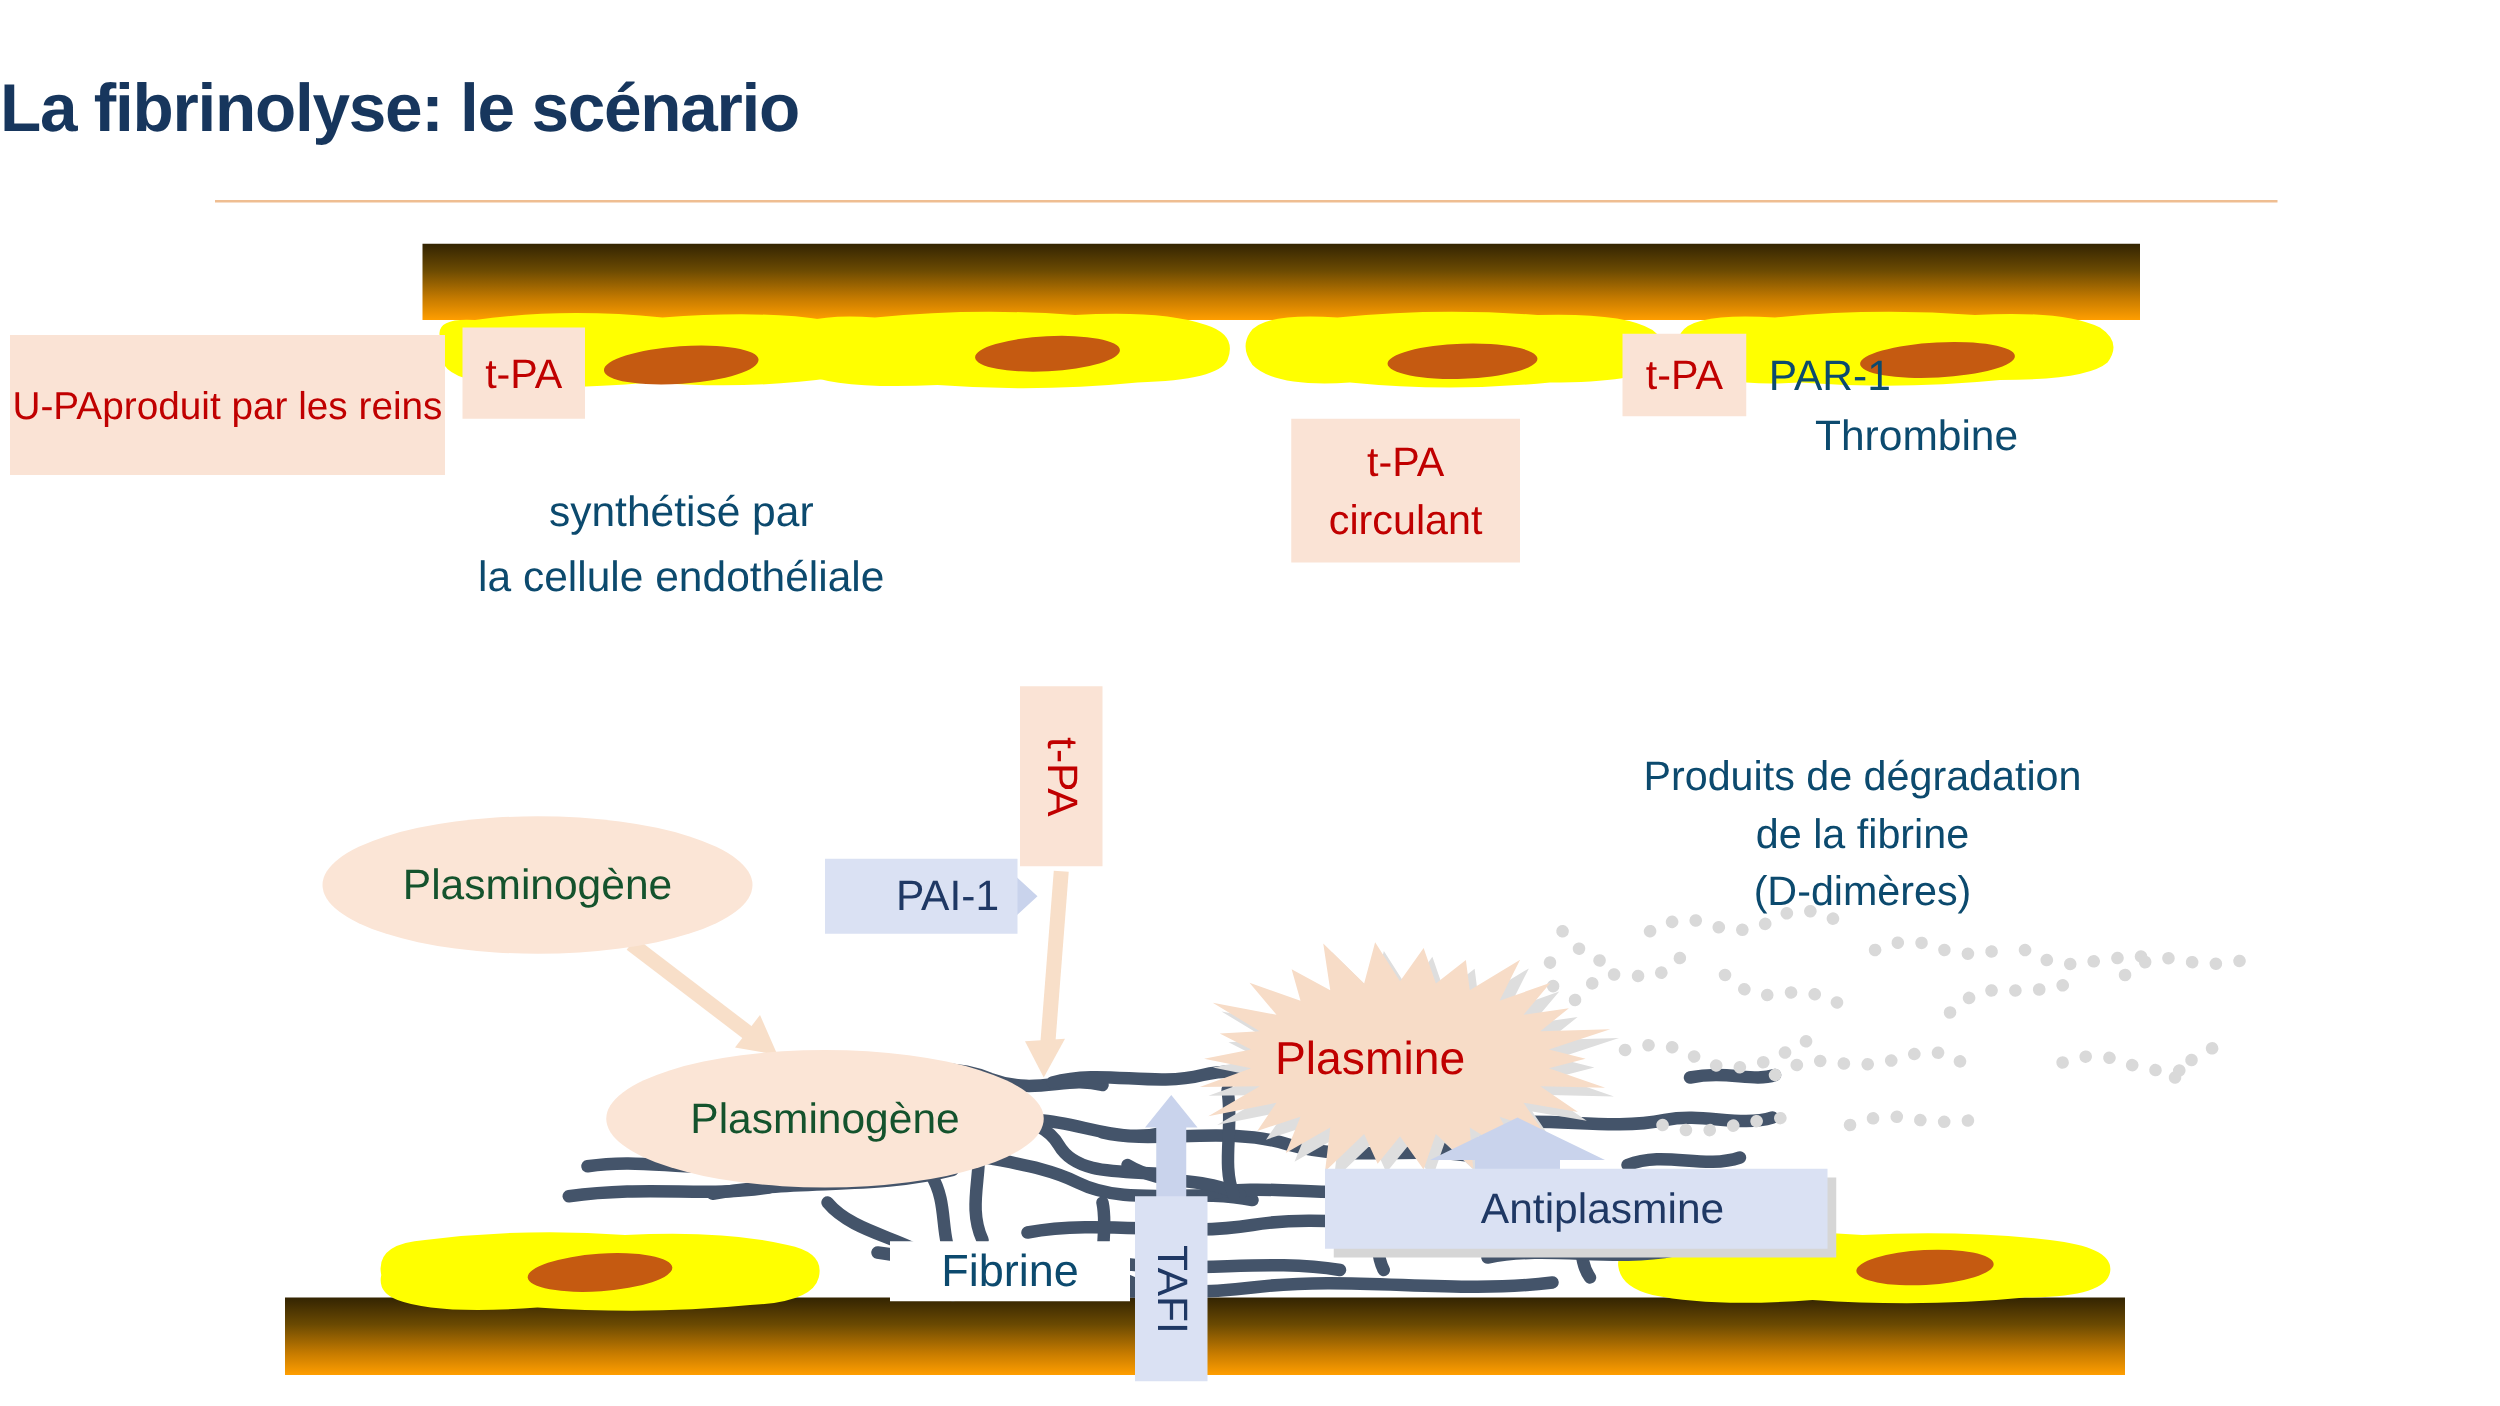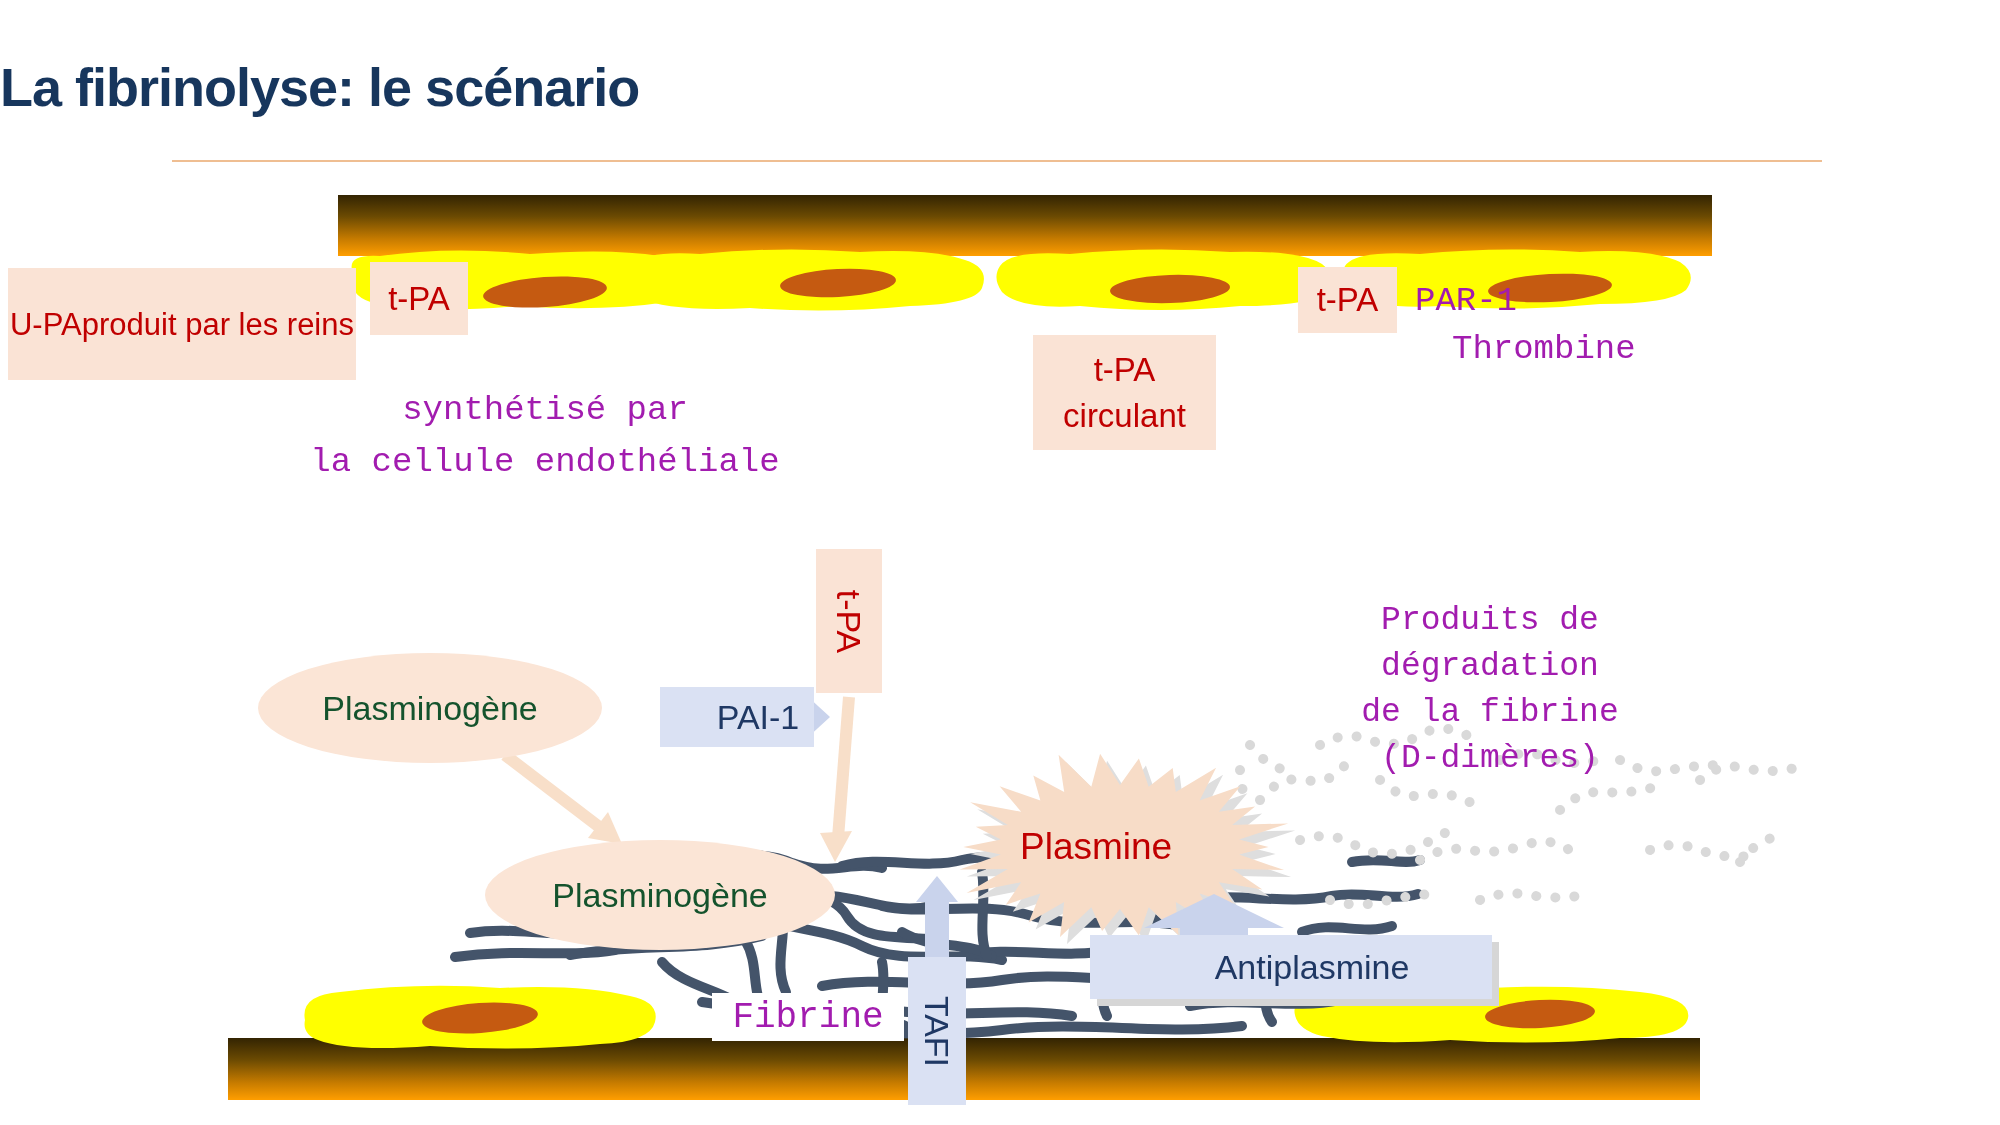--- a/index.html
+++ b/index.html
@@ -15,39 +15,39 @@
   #rule{left:172px;top:160px;width:1650px;height:2px;background:#EFBE92;z-index:0;position:absolute;}
   
   .vessel{position:absolute;background:linear-gradient(180deg,#332402 0%,#6b4a02 35%,#c67b00 72%,#ff9e00 100%);}
   #vessel-top{left:338px;top:195px;width:1374px;height:61px;}
   #vessel-bottom{left:228px;top:1038px;width:1472px;height:62px;}
   
   .peachbox{background:#FAE3D5;color:#C00000;display:flex;align-items:center;justify-content:center;
             text-align:center;font-size:33px;}
   .lavbox{background:#DAE1F3;color:#1F3864;display:flex;align-items:center;justify-content:center;
           text-align:center;font-size:34px;padding-left:42px;}
-  .navytext{color:#a21caf;font-family:Liberation Mono, monospace;}
+  .navytext{color:#0c4a6e;}
   .redtext{color:#C00000;}
   #upa-box{left:8px;top:268px;width:348px;height:112px;flex-direction:row;font-size:31px;line-height:43px;}
   #tpa-left-box{left:370px;top:262px;width:98px;height:73px;}
   #synth-text{left:300px;top:348px;width:490px;text-align:center;font-size:34px;line-height:52px;margin-top:36px;}
   #tpa-circ-box{left:1033px;top:335px;width:183px;height:115px;flex-direction:column;line-height:46px;}
   #tpa-right-box{left:1298px;top:267px;width:99px;height:66px;}
   #par1-text{left:1415px;top:282px;font-size:34px;}
   #thrombine-text{left:1452px;top:330px;font-size:34px;}
   #tpa-vert-box{left:816px;top:549px;width:66px;height:144px;}
   #tpa-vert-box span{transform:rotate(90deg);white-space:nowrap;font-size:34px;}
   #pai1-box{left:660px;top:687px;width:112px;height:60px;}
   .ellipse{background:#FBE5D6;border-radius:50%;display:flex;align-items:center;justify-content:center;
            color:#14532d;font-size:34px;}
   #plg1{left:258px;top:653px;width:344px;height:110px;}
   #plg2{left:485px;top:840px;width:350px;height:110px;}
   #degr-text{left:1290px;top:598px;width:400px;text-align:center;font-size:33px;line-height:46px;}
   #plasmine-text{left:1020px;top:826px;width:220px;text-align:left;font-size:37px;font-weight:normal;}
-  #antiplasmine-box{left:1060px;top:935px;width:360px;height:64px;box-shadow:7px 7px 0 #d6d6d6;margin-left:30px;}
+  #antiplasmine-box{left:1060px;top:935px;width:360px;height:64px;box-shadow:7px 7px 0 #d6d6d6;}
   #fibrine-box{left:712px;top:993px;width:192px;height:48px;background:#ffffff;display:flex;
                align-items:center;justify-content:center;font-size:36px;}
   #tafi-box{left:908px;top:957px;width:58px;height:148px;background:#DAE1F3;display:flex;
             align-items:center;justify-content:center;}
   #tafi-box span{transform:rotate(90deg);white-space:nowrap;font-size:34px;color:#1F3864;}
 </style>
 </head>
 <body>
 
 <div id="slide">

